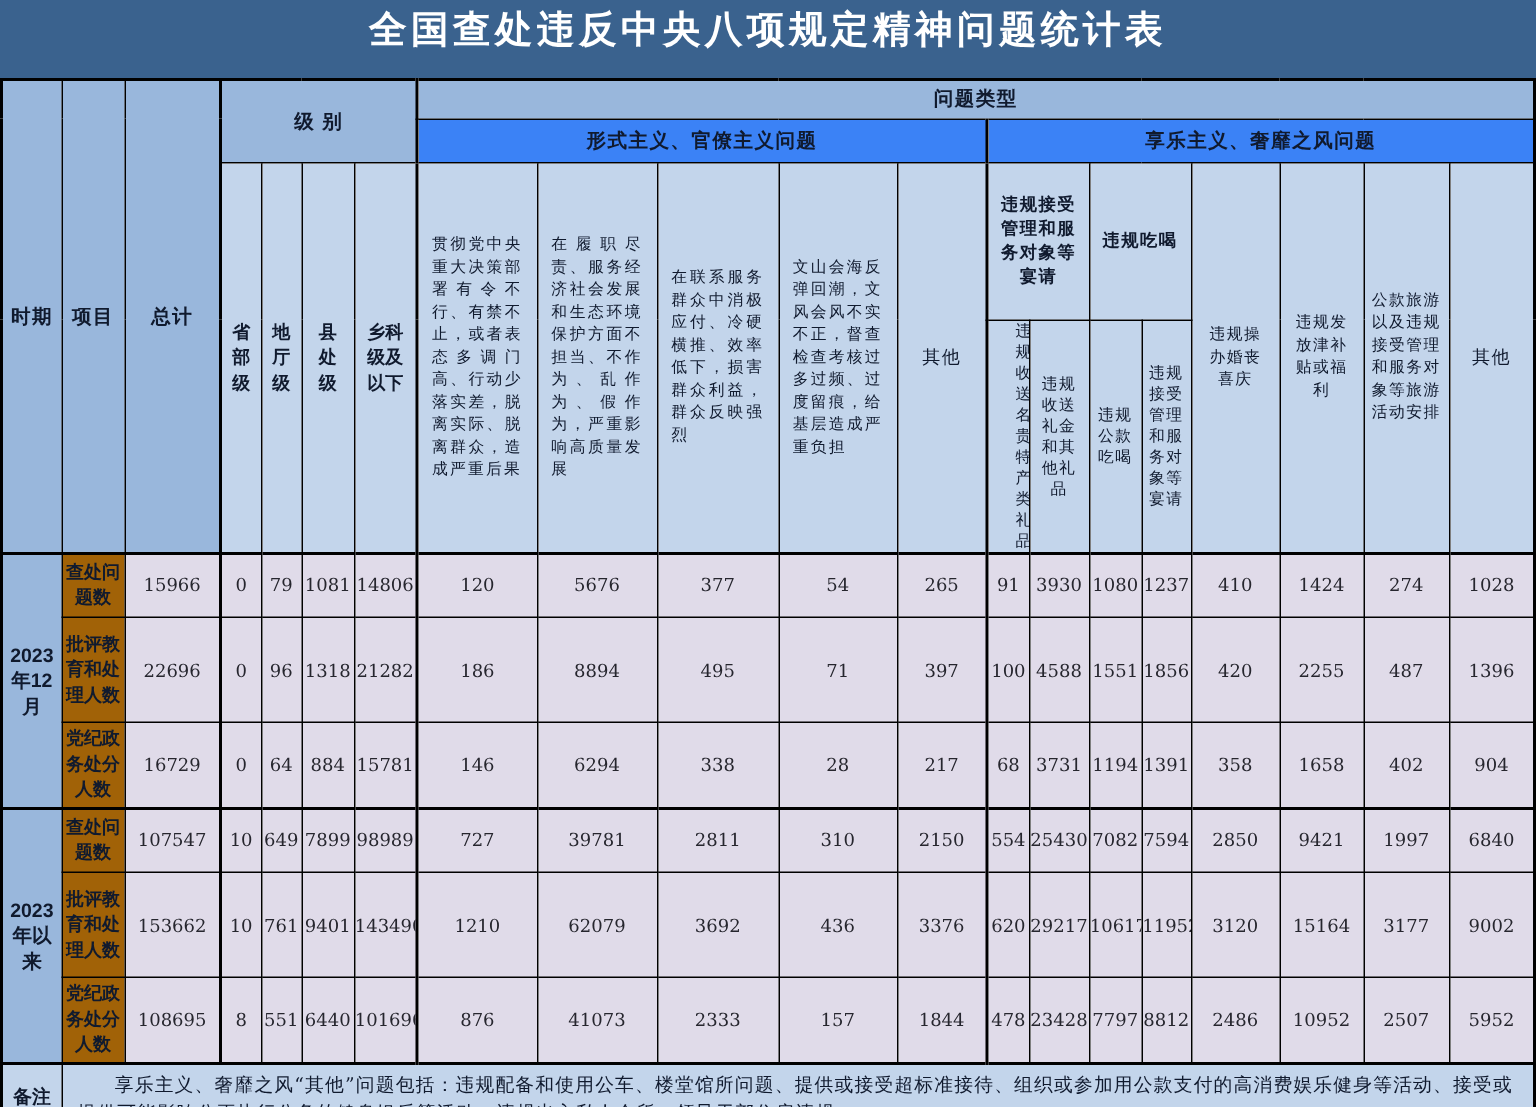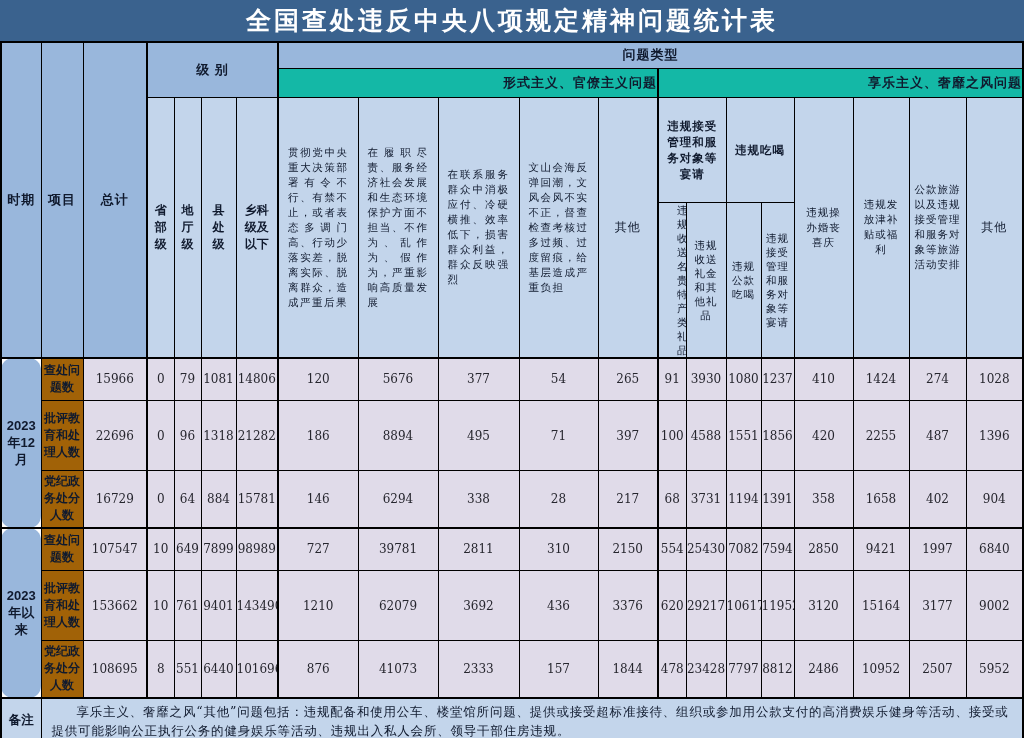--- a/index.html
+++ b/index.html
@@ -1,47 +1,47 @@
 <!DOCTYPE html>
 <html><head>
 <meta charset="utf-8">
 <style>
   html,body{margin:0;padding:0;width:1024px;height:738px;overflow:hidden;background:#fff;}
   .page{width:1024px;height:738px;font-family:"Liberation Sans",sans-serif;background:#fff;}
-  .title-bar{height:41px;background:#3A628E;color:#fff;text-align:center;line-height:41px;
+  .title-bar{height:52px;background:#3A628E;color:#fff;text-align:center;line-height:41px;
     font-family:"Liberation Serif",serif;font-weight:bold;font-size:25px;letter-spacing:3px;}
   table{border-collapse:collapse;table-layout:fixed;width:1024px;border:2px solid #000;}
   th,td{border:1px solid #000;overflow:hidden;text-align:center;vertical-align:middle;
     padding:0;color:#101a2e;}
   .thick-r{border-right:2px solid #000;}
   tr.group-start th, tr.group-start td{border-top:2px solid #000;}
   
   .c-dark{background:#99B7DC;}
-  .c-mid{background:#14b8a6;text-align:right;}
+  .c-mid{background:#3b82f6;}
   .c-light{background:#C3D5EB;}
   td.num{background:#E0DBE9;font-family:"DejaVu Serif",serif;font-size:12px;color:#26262e;}
   
   .h-main{font-size:13px;font-weight:bold;letter-spacing:1px;}
   .lvl{font-size:12px;font-weight:bold;padding:0 6px;line-height:17px;}
   tr.hrow-c th:nth-child(4){padding:0 7px;}
   .longtxt{font-family:"DejaVu Serif",serif;font-size:10.5px;letter-spacing:1.5px;line-height:15px;
     text-align:justify;padding:6px 9px;font-weight:normal;margin-left:24px;}
   .grp{font-size:11.5px;font-weight:bold;letter-spacing:1px;line-height:16px;padding:2px 8px;}
   .midtxt{font-family:"DejaVu Serif",serif;font-size:10.5px;letter-spacing:1px;line-height:15px;
     font-weight:normal;padding:0 8px;}
   tr.hrow-c th:nth-child(14){padding:0 5px;}
   .subtxt{font-family:"DejaVu Serif",serif;font-size:10.5px;letter-spacing:1px;line-height:14px;
     font-weight:normal;}
   tr.hrow-d th:nth-child(1){padding:0 18px;}
   tr.hrow-d th:nth-child(2){padding:0 7px;}
   tr.hrow-d th:nth-child(3){padding:0 5px;}
   tr.hrow-d th:nth-child(4){padding:0 4px;}
   .other{font-size:12px;font-weight:normal;letter-spacing:1px;font-family:"DejaVu Serif",serif;}
   
-  td.period{font-size:13px;font-weight:600;line-height:17px;padding:0 2px;border-radius:12px;}
+  td.period{font-size:13px;font-weight:600;line-height:17px;padding:0 2px;}
   td.rowlabel{font-size:12px;font-weight:bold;line-height:17px;padding:0 2px;background:#a16207;}
   tr.h43{height:43px;} tr.h70{height:70px;margin-top:20px;} tr.h57{height:57px;}
   tr.hrow-a{height:26px;} tr.hrow-b{height:29px;} tr.hrow-c{height:105px;} tr.hrow-d{height:128px;}
   tr.note-row{height:46px;}
   td.notelabel{font-size:12.5px;font-weight:bold;background:#C3D5EB;}
   td.notetext{background:#C3D5EB;text-align:left;font-family:"DejaVu Serif",serif;font-size:12.5px;
     line-height:19px;letter-spacing:0.8px;padding:2px 10px;text-indent:2em;}
 </style>
 </head>
 <body>

